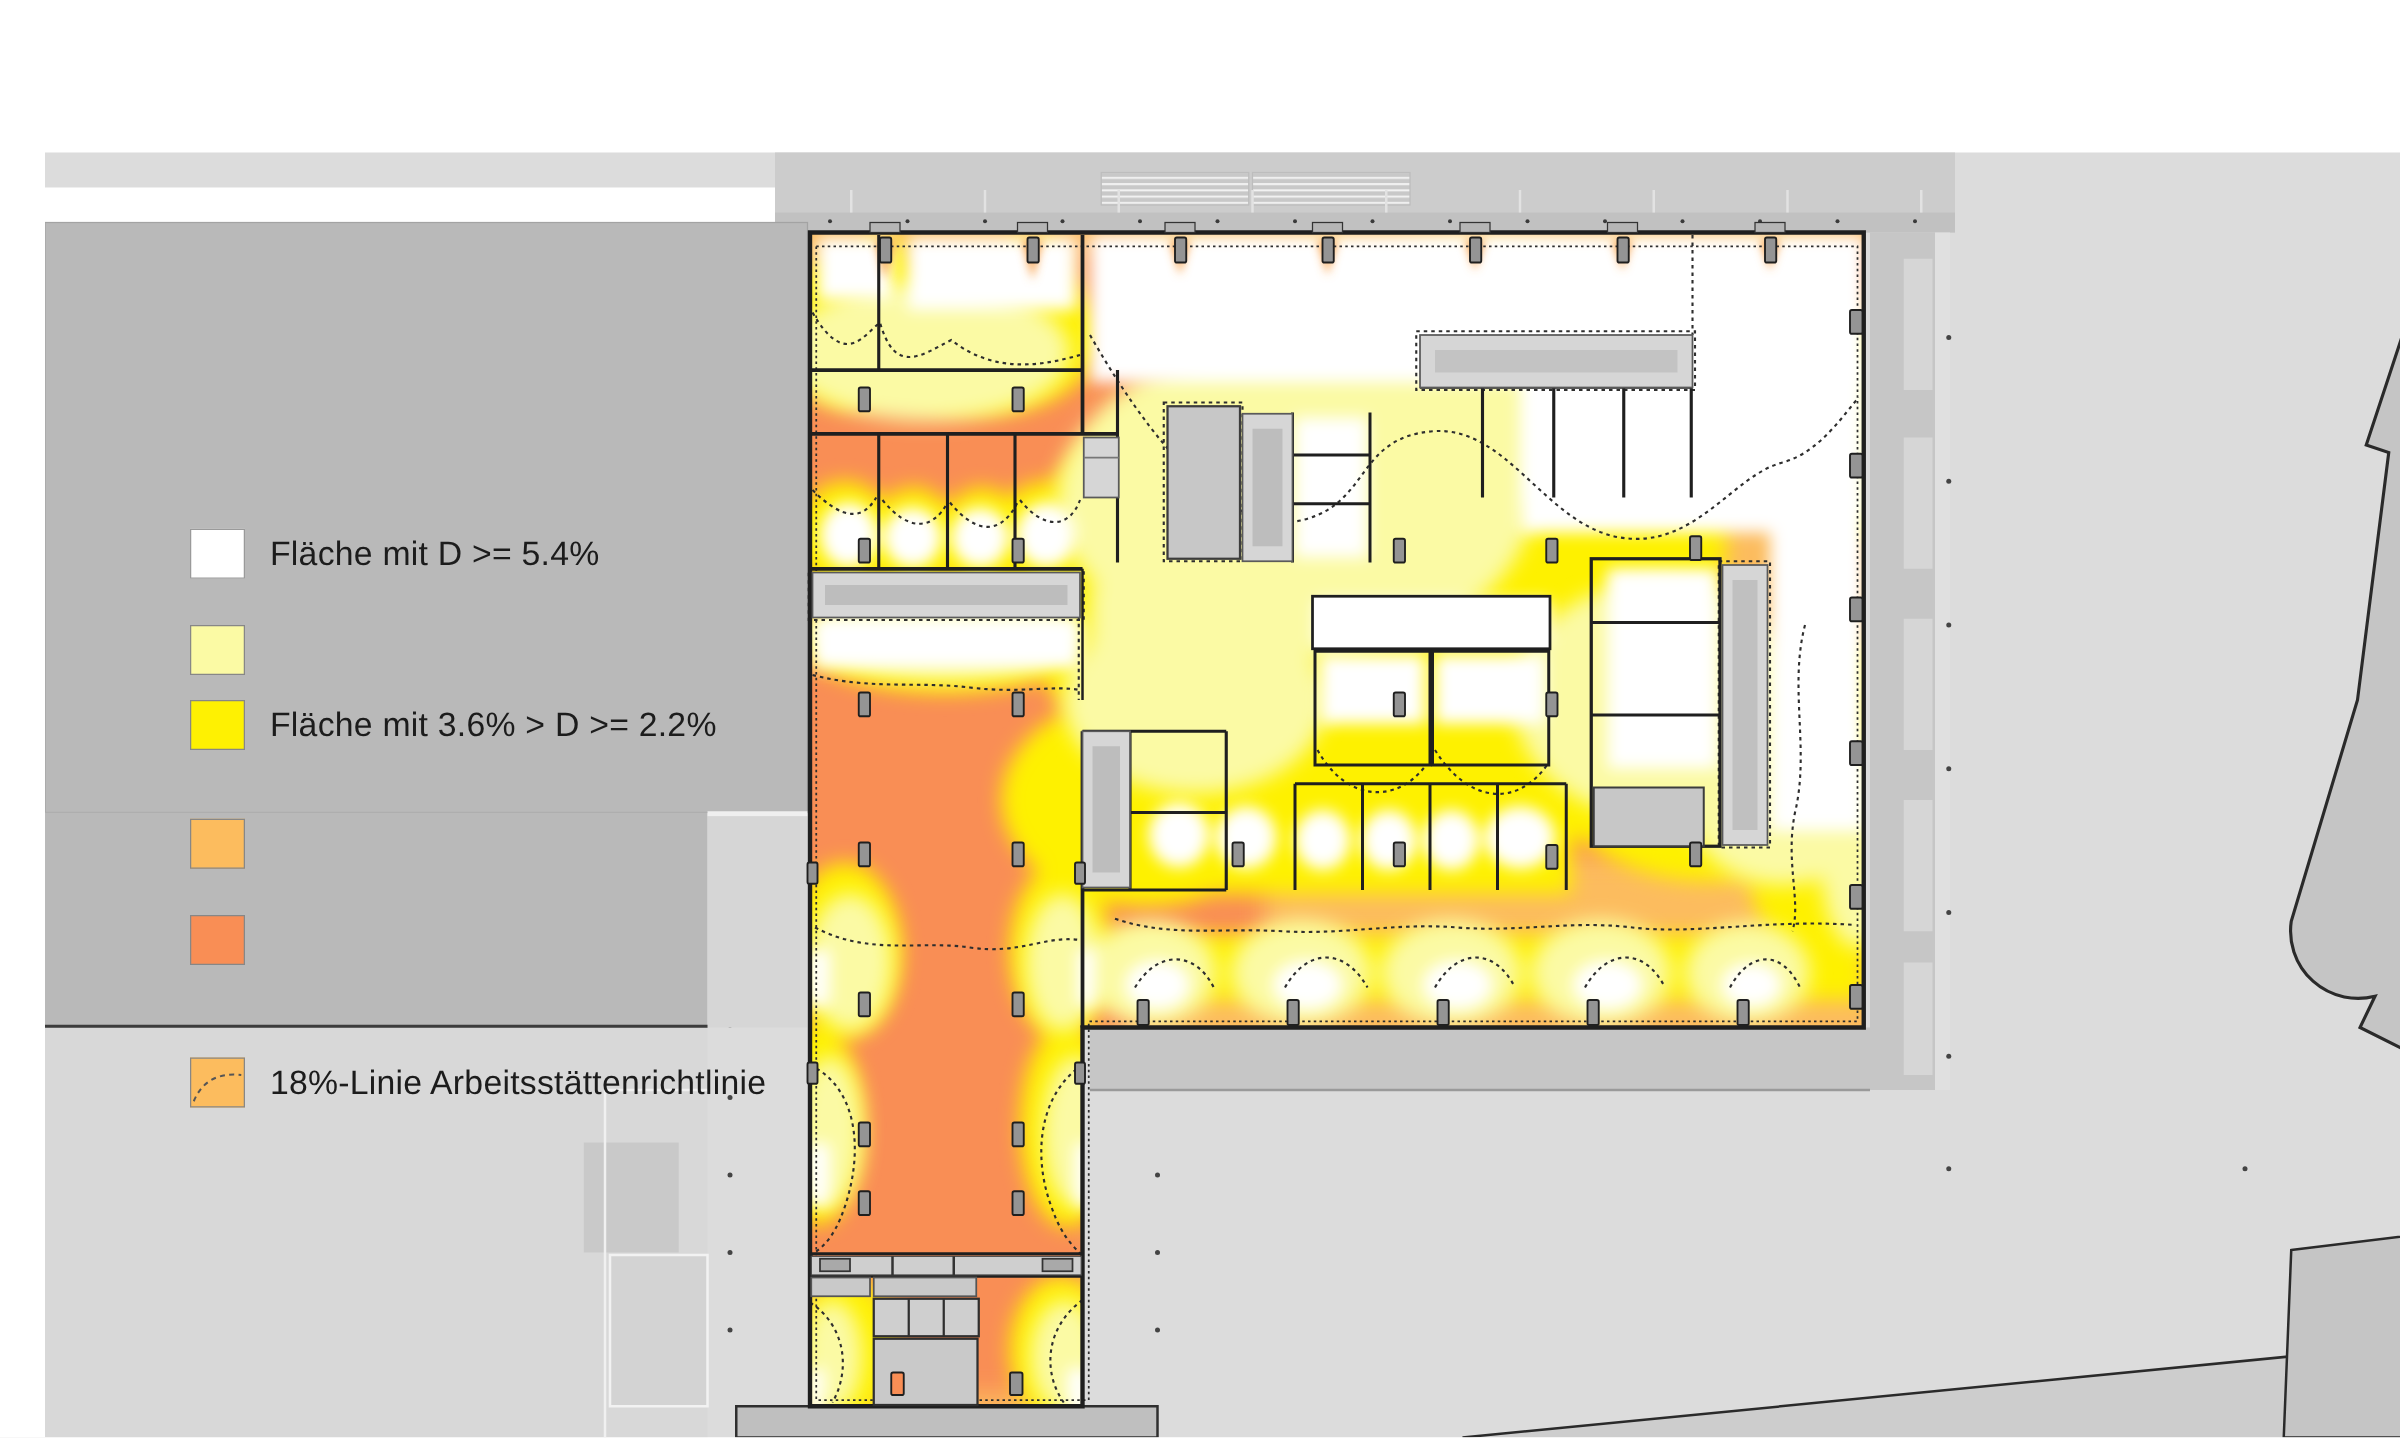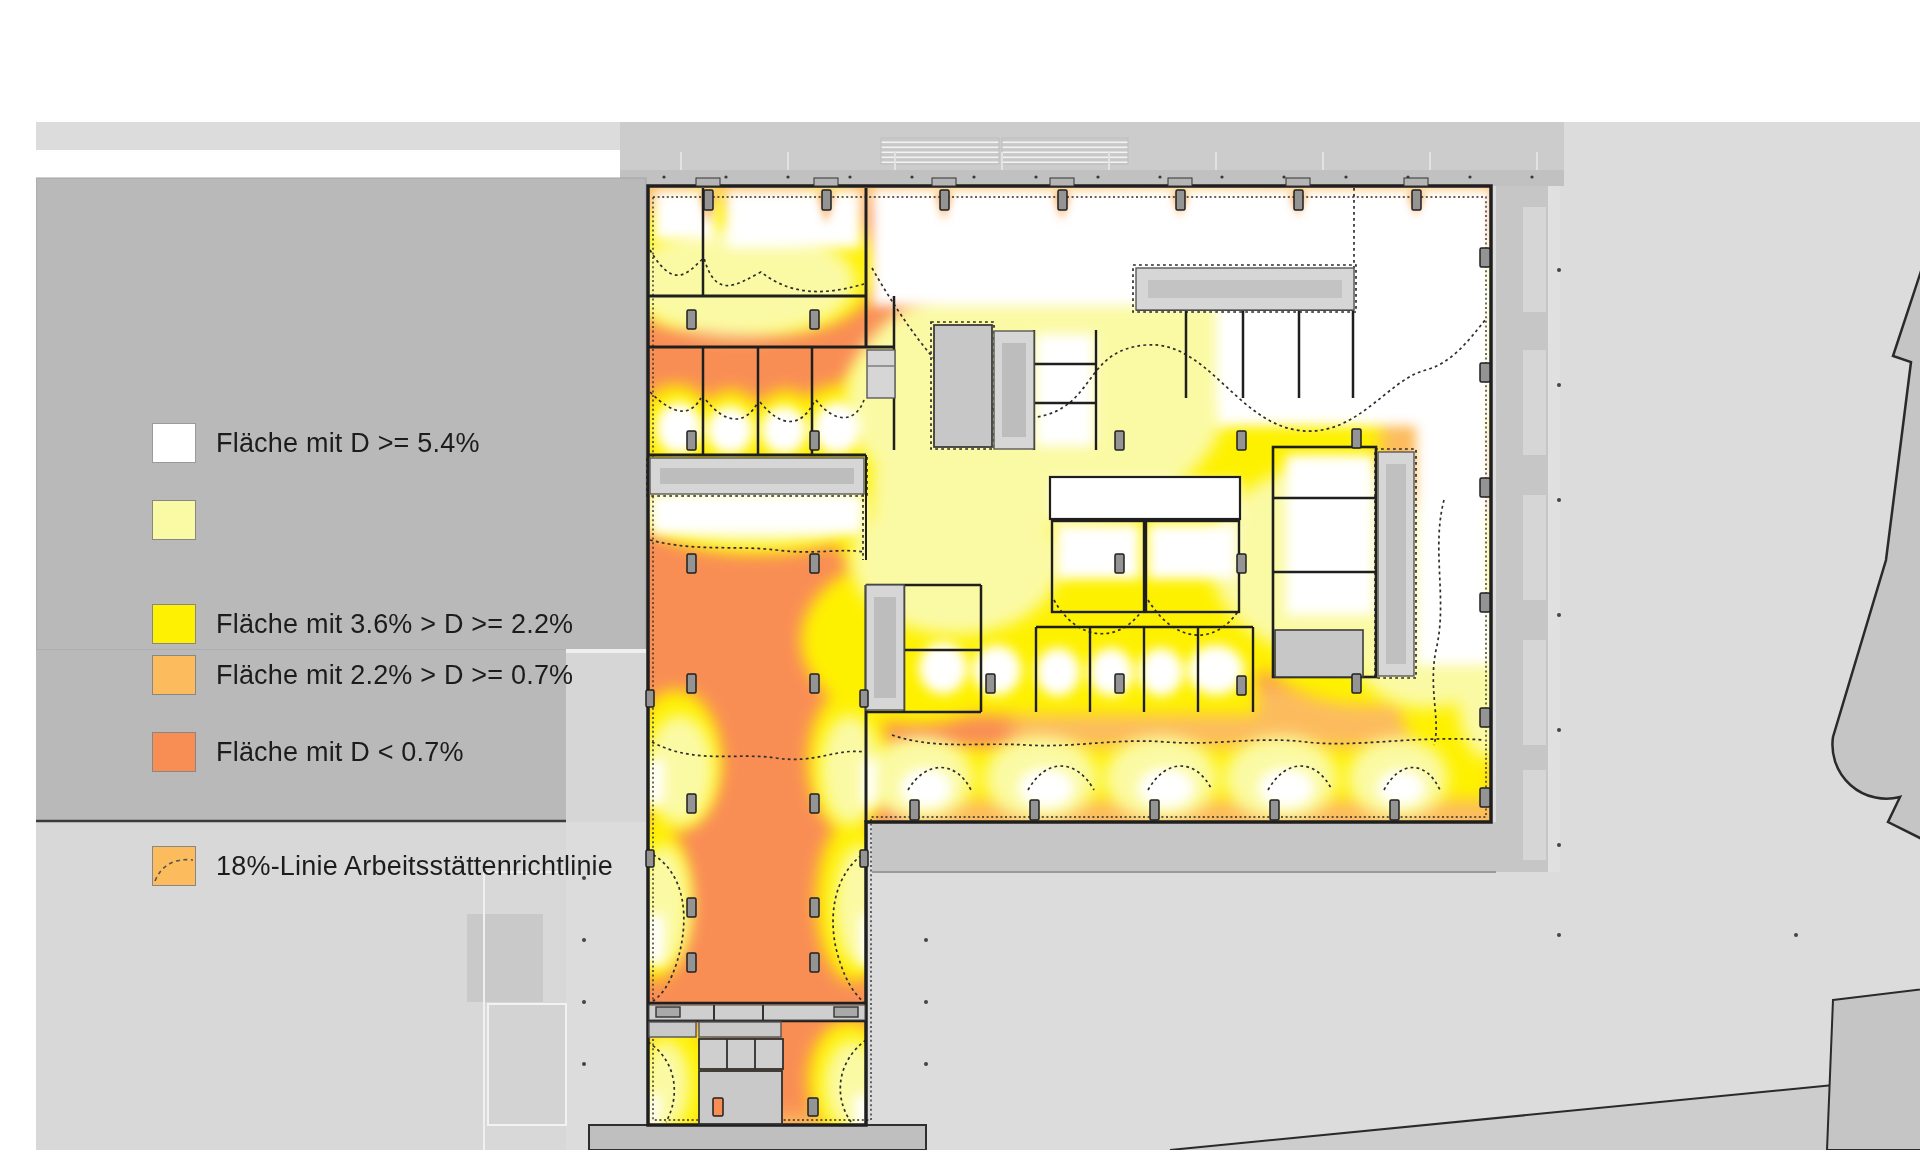--- a/index.html
+++ b/index.html
@@ -425,31 +425,29 @@
 </svg>
 
   <div>
     <div class="legend-row" style="top:423px;width:420px">
       <span class="legend-swatch" style="border-color: rgb(154, 154, 154); background-color: rgb(255, 255, 255);"></span>
       <span class="legend-label">Fläche mit D &gt;= 5.4%</span>
     </div>
     <div class="legend-row" style="top:500px;width:420px">
       <span class="legend-swatch" style="background-color: rgb(251, 250, 164);"></span>
     </div>
-    <div class="legend-row" style="top:604px;width:420px">
+    <div class="legend-row" style="top:560px;width:420px">
       <span class="legend-swatch" style="background-color: rgb(254, 241, 2);"></span>
       <span class="legend-label">Fläche mit 3.6% &gt; D &gt;= 2.2%</span>
     </div>
     <div class="legend-row" style="top:655px;width:420px">
       <span class="legend-swatch" style="background-color: rgb(252, 188, 94);"></span>
-      <span class="legend-label">Fläche mit 2.2% &gt; D &gt;= 0.7%</span>
     </div>
     <div class="legend-row" style="top:732px;width:420px">
       <span class="legend-swatch" style="background-color: rgb(249, 142, 85);"></span>
-      <span class="legend-label">Fläche mit D &lt; 0.7%</span>
     </div>
     <div class="legend-row" style="top:846px;width:480px">
       <span class="legend-swatch" style="background-color: rgb(252, 188, 94);">
         <svg width="42" height="38" viewBox="0 0 42 38">
           <path d="M2,34 Q12,10 40,13" fill="none" stroke="#555" stroke-width="1.6" stroke-dasharray="4 3.5"></path>
         </svg>
       </span>
       <span class="legend-label">18%-Linie Arbeitsstättenrichtlinie</span>
     </div>
   </div>

